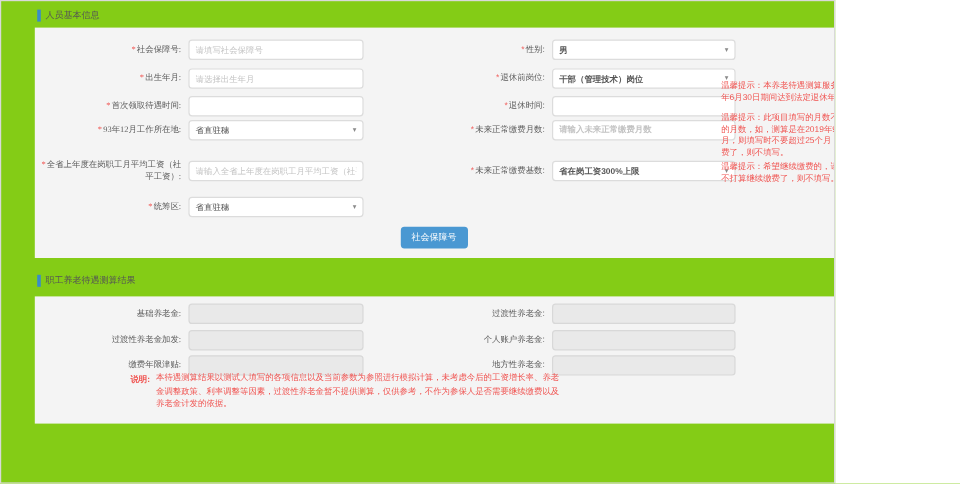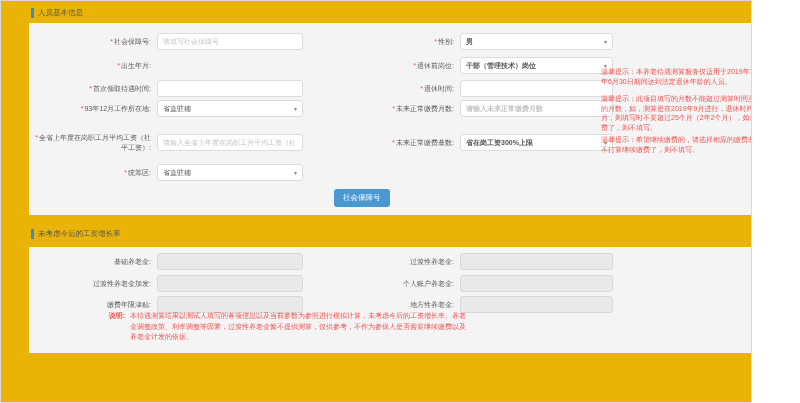--- a/index.html
+++ b/index.html
@@ -2,31 +2,31 @@
 <html style="--accent_blue: #3a8cc7; --button_blue: #4a98d2; --alert_red: #f0524f;"><head>
 <meta charset="utf-8">
 <style>
   :root{
     --accent_blue:#3a8cc7;
     --button_blue:#4a98d2;
     --alert_red:#f0524f;
   }
   *{box-sizing:border-box;}
   body{margin:0;background:#fff;font-family:"Liberation Sans","DejaVu Sans",sans-serif;}
-  .page{position:relative;width:752px;height:403px;border:1px solid #d9d9d9;background:#eab308;overflow:hidden;}
+  .page{position:relative;width:696px;height:403px;border:1px solid #d9d9d9;background:#84cc16;overflow:hidden;}
 
   .sec-header{position:absolute;left:30px;display:flex;align-items:center;gap:4px;font-size:7.5px;color:#555;}
   .sec-bar{width:3px;height:10px;background:var(--accent_blue);}
 
   .panel{position:absolute;left:28px;width:744px;background:#f4f4f4;}
   #panel1{top:22px;height:192px;}
   #panel2{top:246px;height:106px;}
 
   .frow{position:absolute;display:flex;align-items:center;height:17px;}
-  .frow.l{left:0;}
+  .frow.l{left:0;font-family:Liberation Serif, serif;}
   .frow.r{left:300px;}
   .lbl{width:122px;text-align:right;font-size:7px;color:#595959;line-height:1.3;flex:none;}
   .frow.r .lbl{width:125px;}
   .req{color:var(--alert_red);margin-right:1px;}
   .ctl{margin-left:6px;flex:none;}
   input.txt{width:146px;height:17px;border:1px solid #dcdcdc;border-radius:3px;background:#fff;font-size:7px;padding:0 5px;color:#555;outline:none;font-family:inherit;}
   .frow.r input.txt,.frow.r .sel{width:153px;font-weight:bold;}
   input.txt::placeholder{color:#c3c3c3;}
   input.txt:disabled{background:#e9e9e9;border-color:#d8d8d8;}
   .sel{width:146px;height:17px;border:1px solid #dcdcdc;border-radius:3px;background:#fff;display:flex;align-items:center;justify-content:space-between;padding:0 5px;font-size:7px;color:#555;cursor:pointer;}
@@ -60,20 +60,21 @@
     <div class="frow r" style="top:10px">
       <label class="lbl"><span class="req">*</span><span>性别:</span></label>
       <div class="sel ctl">
         <span>男</span>
         <span class="caret">▾</span>
       </div>
     </div>
 
     <div class="frow l" style="top:34px">
       <label class="lbl"><span class="req">*</span><span>出生年月:</span></label>
+      <input class="txt ctl" placeholder="请选择出生年月" style="">
     </div>
 
     <div class="frow r" style="top:34px">
       <label class="lbl"><span class="req">*</span><span>退休前岗位:</span></label>
       <div class="sel ctl">
         <span>干部（管理技术）岗位</span>
         <span class="caret">▾</span>
       </div>
     </div>
 
@@ -123,21 +124,21 @@
 
     <div class="hint" style="top:44px">温馨提示：本养老待遇测算服务仅适用于2019年7月1日至2029年6月30日期间达到法定退休年龄的人员。</div>
     <div class="hint" style="top:71px">温馨提示：此项目填写的月数不能超过测算时间至退休时间之间的月数，如，测算是在2019年9月进行，退休时间是2021年10月，则填写时不要超过25个月（2年2个月），如果不打算继续缴费了，则不填写。</div>
     <div class="hint" style="top:112px">温馨提示：希望继续缴费的，请选择相应的缴费基数档次，如果不打算继续缴费了，则不填写。</div>
 
     <button class="btn">社会保障号</button>
   </div>
 
   <div class="sec-header" style="top:228px">
     <span class="sec-bar"></span>
-    <span>未考虑今后的工资增长率</span>
+    <span>职工养老待遇测算结果</span>
   </div>
 
   <div class="panel" id="panel2">
 
     <div class="frow l" style="top:6px">
       <label class="lbl"><span>基础养老金:</span></label>
       <input class="txt ctl" disabled="" style="">
     </div>
     <div class="frow r" style="top:6px">
       <label class="lbl"><span>过渡性养老金:</span></label>

